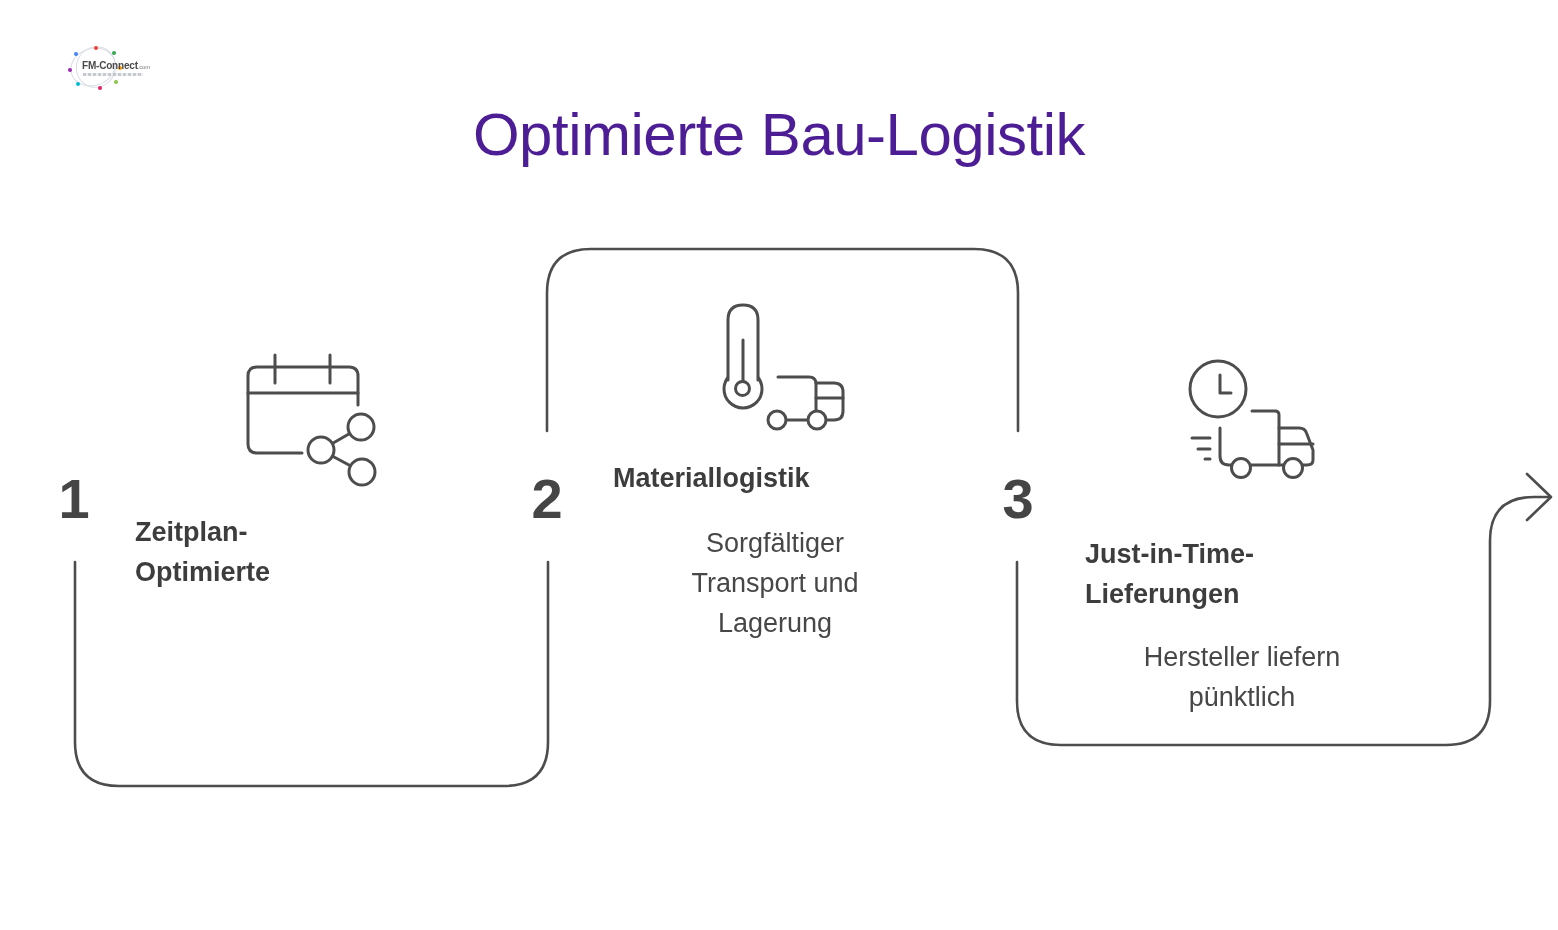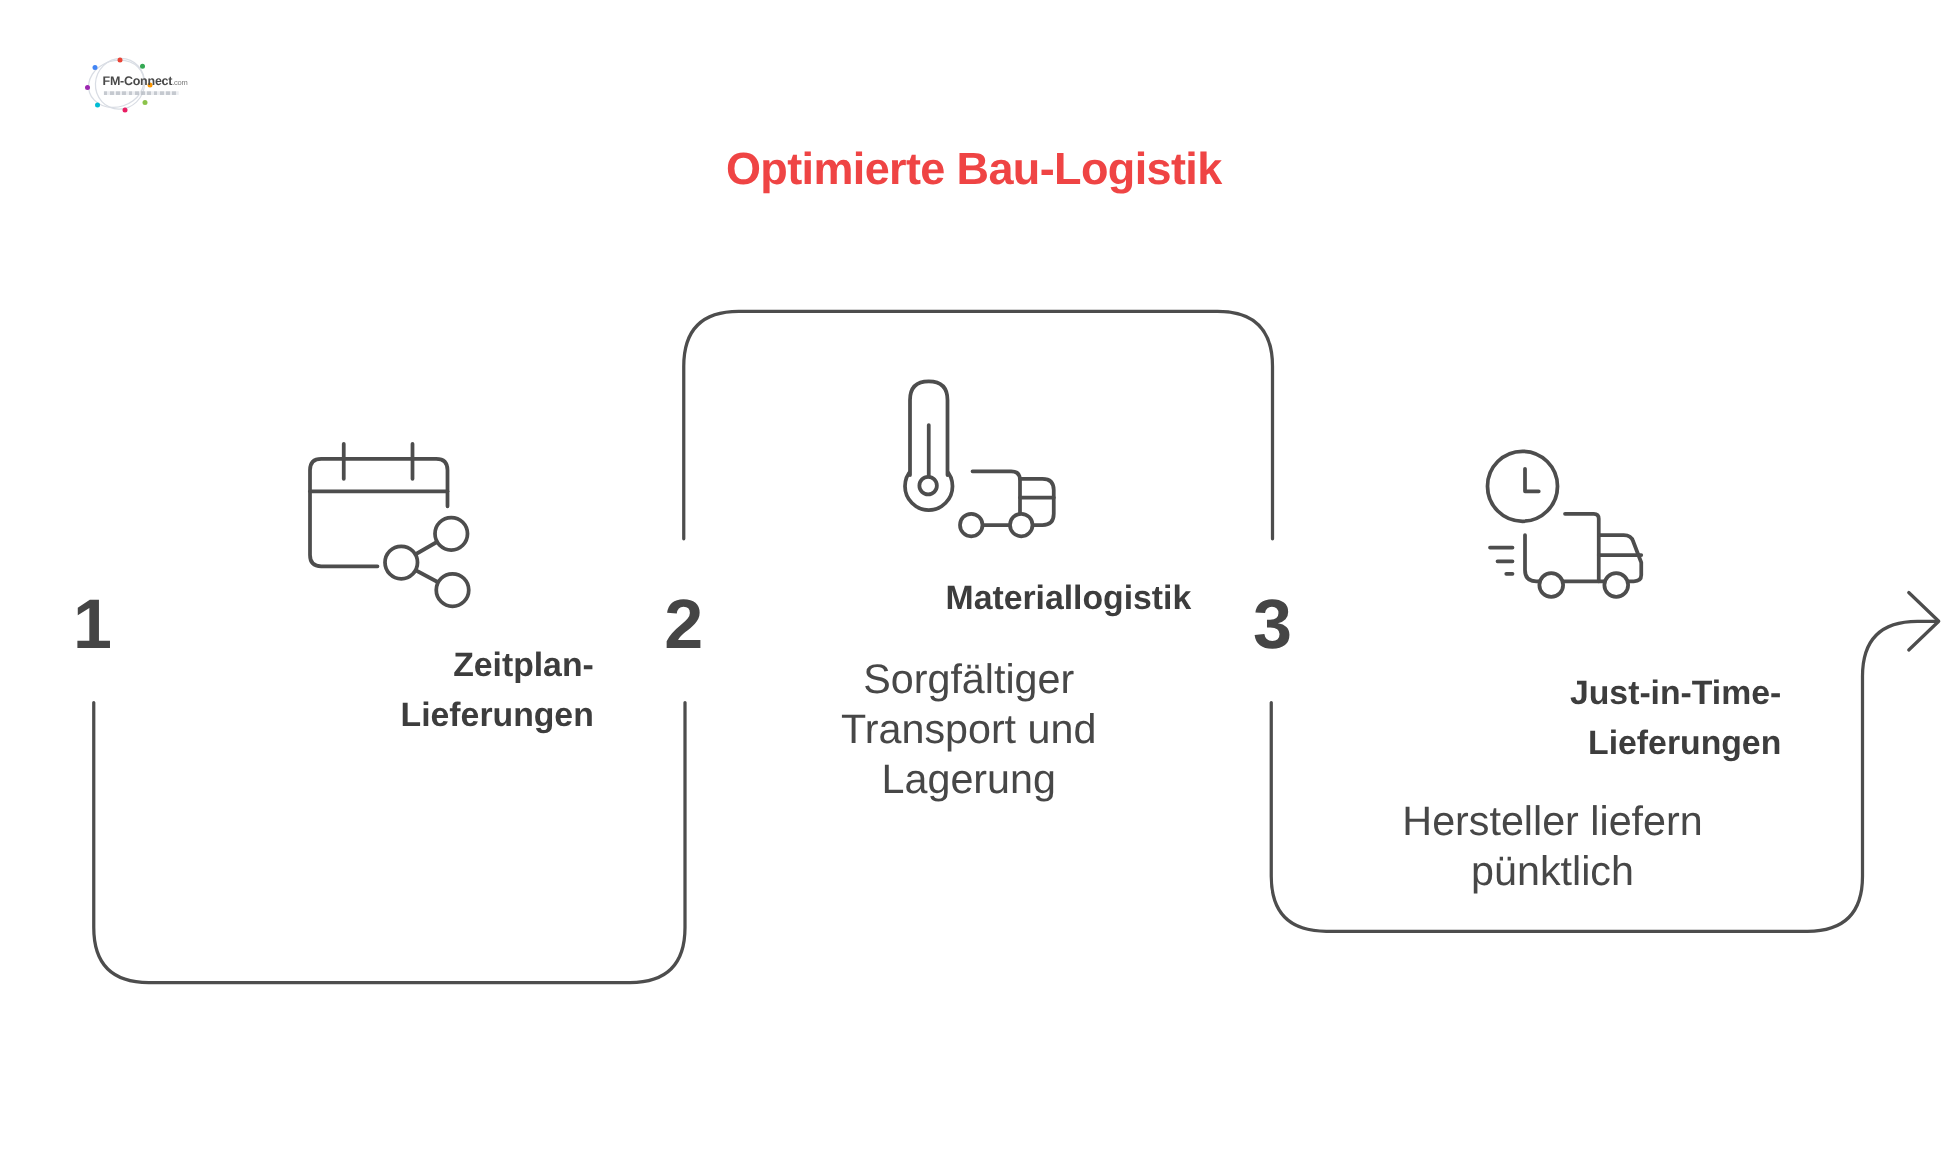--- a/index.html
+++ b/index.html
@@ -21,25 +21,25 @@
   .logo-dot { position: absolute; width: 4px; height: 4px; border-radius: 50%; }
   .logo-text { position: absolute; left: 14px; top: 14px; font-size: 10px; font-weight: 700; color: #4a4a4a; letter-spacing: -0.2px; white-space: nowrap; }
   .logo-text .tld { font-size: 6px; font-weight: 400; color: #7a7a7a; }
   .logo-tagline-bar { position: absolute; left: 15px; top: 27px; width: 60px; height: 3px; background: repeating-linear-gradient(90deg,#b7bcc4 0 3px, #e8eaee 3px 5px); opacity: .8; }
 
   
   .page-title {
     position: absolute;
     left: 0; right: 0; top: 104px;
     text-align: center;
-    font-size: 36px;
+    font-size: 60px;
     line-height: 62px;
-    font-weight: 700;
+    font-weight: 400;
     letter-spacing: -0.5px;
-    color: #ef4444;
+    color: #4c1d95;
   }
 
   
   .flow-svg { position: absolute; left: 0; top: 0; }
   .flow-svg path { fill: none; stroke: #4d4d4d; stroke-width: 2.6; stroke-linecap: round; stroke-linejoin: round; }
 
   
   .step-number {
     position: absolute;
     transform: translate(-50%, -50%);
@@ -57,32 +57,32 @@
   .icon-svg .ln { fill: none; stroke: #4d4d4d; stroke-width: 3; stroke-linecap: round; stroke-linejoin: round; }
   .icon-svg .wh { fill: #ffffff; stroke: #4d4d4d; stroke-width: 3; stroke-linecap: round; stroke-linejoin: round; }
   .icon1 { left: 240px; top: 348px; }
   .icon2 { left: 700px; top: 290px; }
   .icon3 { left: 1180px; top: 352px; }
 
   
   .step-title {
     position: absolute;
     width: 340px;
-    text-align: right;
+    text-align: left;
     font-size: 27px;
     font-weight: 700;
     line-height: 40px;
     color: #3d3d3d;
     white-space: pre-line;
   }
   .step-desc {
     position: absolute;
     width: 340px;
     text-align: center;
-    font-size: 33px;
+    font-size: 27px;
     font-weight: 400;
     line-height: 40px;
     color: #474747;
     white-space: pre-line;
   }
   .t1 { left: 135px;  top: 512px; }
   .d1 { left: 128px;  top: 617px; }
   .t2 { left: 613px;  top: 458px; }
   .d2 { left: 605px;  top: 523px; }
   .t3 { left: 1085px; top: 534px; }
@@ -125,21 +125,21 @@
     <path class="ln" d="M62,105 H17 Q8,105 8,96 V28 Q8,19 17,19 H109 Q118,19 118,28 V57"></path>
     <path class="ln" d="M8,45 H118"></path>
     <path class="ln" d="M35,7 V35"></path>
     <path class="ln" d="M90,7 V35"></path>
     <path class="ln" d="M81,102 L121,79 M81,102 L122,124"></path>
     <circle class="wh" cx="81" cy="102" r="13"></circle>
     <circle class="wh" cx="121" cy="79" r="13"></circle>
     <circle class="wh" cx="122" cy="124" r="13"></circle>
   </svg>
   <div class="step-title t1">Zeitplan-
-Lieferungen</div>
+Optimierte</div>
 
   <svg class="icon-svg icon2" width="160" height="150" viewBox="0 0 160 150">
     <circle class="ln" cx="43" cy="99" r="19"></circle>
     <path class="wh" d="M28,90 V30 Q28,15 43,15 Q58,15 58,30 V90"></path>
     <path class="ln" d="M43,50 V91"></path>
     <circle class="wh" cx="42.5" cy="98.5" r="7"></circle>
     <path class="ln" d="M78,87 H109 Q116,87 116,94 V130"></path>
     <path class="ln" d="M86,130 H108"></path>
     <path class="ln" d="M116,93 H134 Q143,93 143,102 V121 Q143,130 134,130 H126"></path>
     <path class="ln" d="M116,108 H143"></path>

